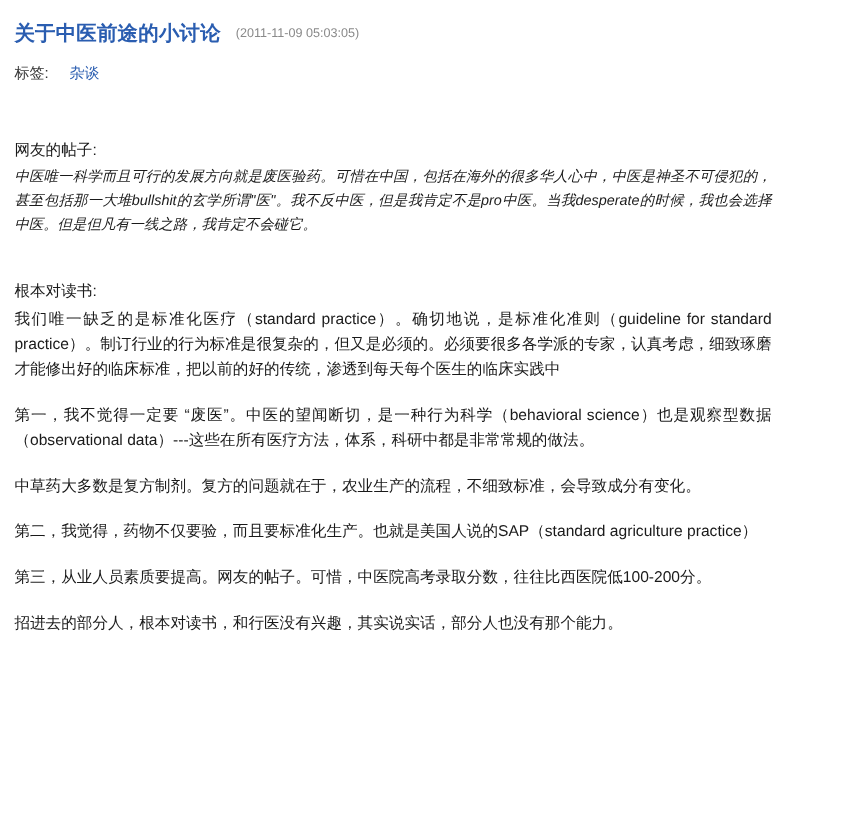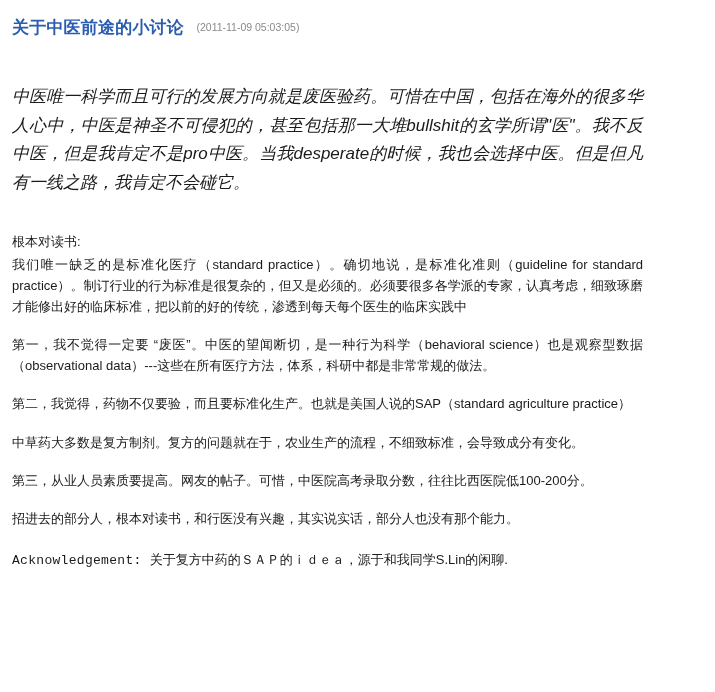--- a/index.html
+++ b/index.html
@@ -56,21 +56,21 @@
     font-size: 13px;
     line-height: 1.62;
     color: #1a1a1a;
   }
   .section-label {
     font-size: 13px;
     margin: 0 0 2px 0;
   }
   .quote-block {
     font-style: italic;
-    font-size: 17px;
+    font-size: 12px;
     line-height: 1.68;
     margin: 0 0 34px 0;
     text-align: justify;
   }
   .para {
     margin: 0 0 17px 0;
     text-align: justify;
     line-height: 1.62;
   }
   .ack {
@@ -87,33 +87,34 @@
 </head>
 <body>
 
 <div class="page">
 
   <div class="post-header">
     <span class="post-title">关于中医前途的小讨论</span>
     <span class="post-date">(2011-11-09 05:03:05)</span>
   </div>
 
+  <div class="tags-line">
+    <span class="tags-label">标签:</span>
+    <a class="tag-link" href="#">杂谈</a>
+  </div>
 
   <div class="body-content">
 
+    <div class="section-label">网友的帖子:</div>
     <div class="quote-block">中医唯一科学而且可行的发展方向就是废医验药。可惜在中国，包括在海外的很多华人心中，中医是神圣不可侵犯的，甚至包括那一大堆bullshit的玄学所谓"医"。我不反中医，但是我肯定不是pro中医。当我desperate的时候，我也会选择中医。但是但凡有一线之路，我肯定不会碰它。</div>
 
     <div class="section-label">根本对读书:</div>
 
     <p class="para">我们唯一缺乏的是标准化医疗（standard practice）。确切地说，是标准化准则（guideline for standard practice）。制订行业的行为标准是很复杂的，但又是必须的。必须要很多各学派的专家，认真考虑，细致琢磨才能修出好的临床标准，把以前的好的传统，渗透到每天每个医生的临床实践中</p>
     <p class="para">第一，我不觉得一定要 “废医”。中医的望闻断切，是一种行为科学（behavioral science）也是观察型数据（observational data）---这些在所有医疗方法，体系，科研中都是非常常规的做法。</p>
+    <p class="para">中草药大多数是复方制剂。复方的问题就在于，农业生产的流程，不细致标准，会导致成分有变化。</p>
     <p class="para">第二，我觉得，药物不仅要验，而且要标准化生产。也就是美国人说的SAP（standard agriculture practice）</p>
-    <p class="para">中草药大多数是复方制剂。复方的问题就在于，农业生产的流程，不细致标准，会导致成分有变化。</p>
     <p class="para">第三，从业人员素质要提高。网友的帖子。可惜，中医院高考录取分数，往往比西医院低100-200分。</p>
     <p class="para">招进去的部分人，根本对读书，和行医没有兴趣，其实说实话，部分人也没有那个能力。</p>
 
-    <div class="ack">
-      <span>Acknowledgement:</span>
-      <span class="cjk">关于复方中药的ＳＡＰ的ｉｄｅａ，源于和我同学S.Lin的闲聊.</span>
-    </div>
 
   </div>
 </div>
 
 </body></html>

